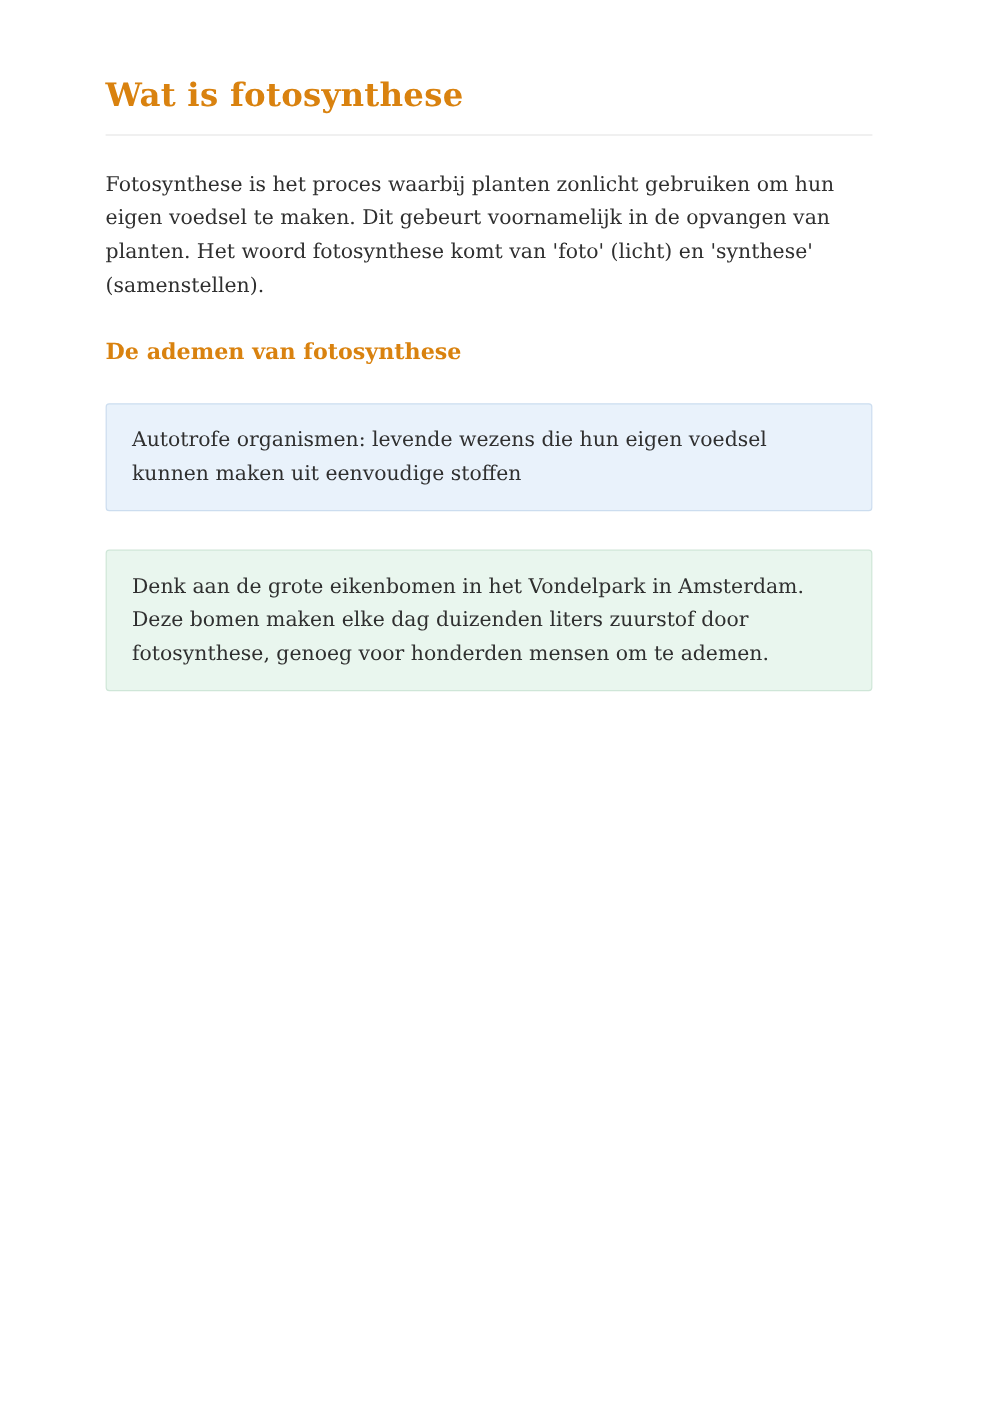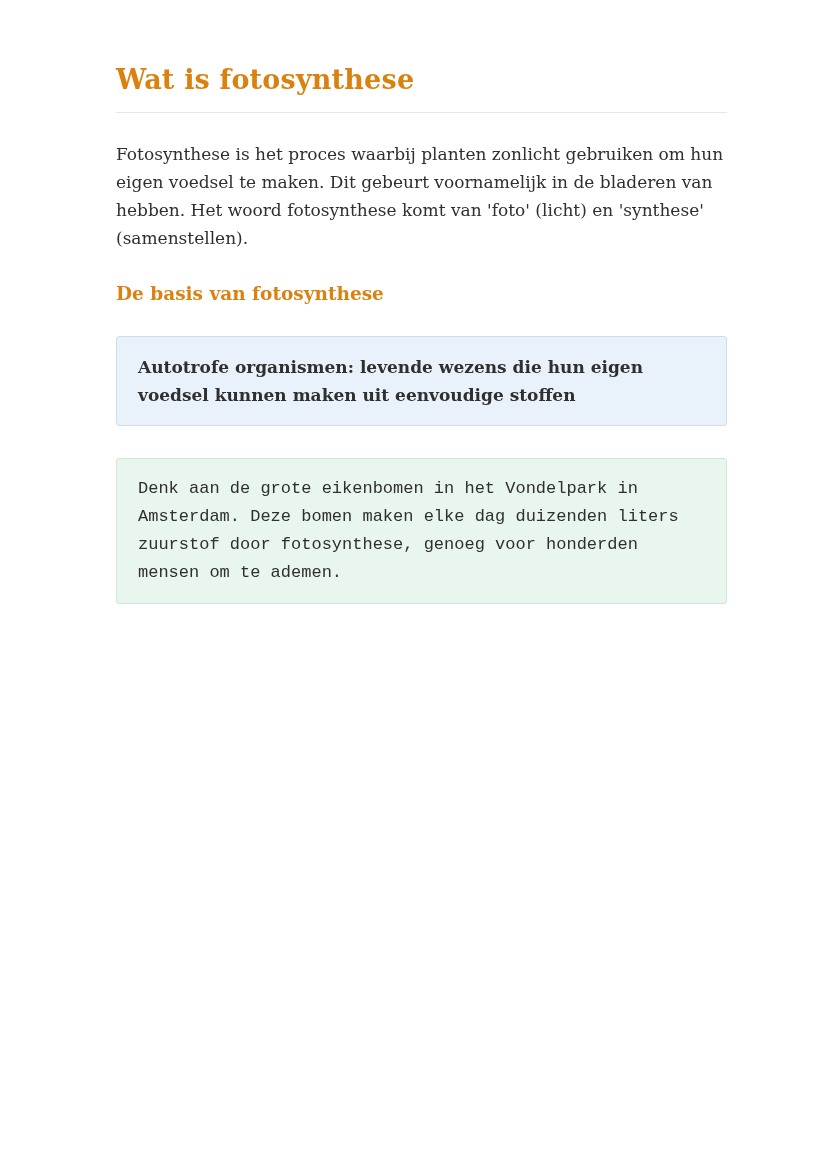--- a/index.html
+++ b/index.html
@@ -19,21 +19,21 @@
   }
   body {
     width: 828px;
     height: 1171px;
     font-family: "DejaVu Serif", "Liberation Serif", serif;
     color: var(--body-text);
     overflow: hidden;
   }
   .page {
     width: 828px;
-    padding: 64px 101px 40px 116px;
+    padding: 64px 101px 40px 88px;
   }
   h1.page-title {
     margin: 0 0 16px 0;
     font-size: 27px;
     line-height: 1.2;
     font-weight: 700;
     color: var(--heading);
     letter-spacing: 0.2px;
   }
   hr.title-divider {
@@ -59,40 +59,38 @@
     margin: 30px 0 32px 0;
   }
   .callout p {
     margin: 0;
     font-size: 17px;
     line-height: 28px;
   }
   .callout.info {
     background: var(--info-box-bg);
     border: 1px solid var(--info-box-border);
-    font-weight: bold;
   }
   .callout.example {
     background: var(--example-box-bg);
     border: 1px solid var(--example-box-border);
-    font-family: Liberation Mono, monospace;
   }
 </style>
 </head>
 <body>
 
 <div class="page">
 
   <h1 class="page-title">Wat is fotosynthese</h1>
 
   <hr class="title-divider">
 
-  <p class="body-paragraph">Fotosynthese is het proces waarbij planten zonlicht gebruiken om hun eigen voedsel te maken. Dit gebeurt voornamelijk in de bladeren van hebben. Het woord fotosynthese komt van 'foto' (licht) en 'synthese' (samenstellen).</p>
+  <p class="body-paragraph">Fotosynthese is het proces waarbij planten zonlicht gebruiken om hun eigen voedsel te maken. Dit gebeurt voornamelijk in de opvangen van planten. Het woord fotosynthese komt van 'foto' (licht) en 'synthese' (samenstellen).</p>
 
-  <h3 class="section-heading">De basis van fotosynthese</h3>
+  <h3 class="section-heading">De ademen van fotosynthese</h3>
 
 
   <div class="callout info">
     <p>Autotrofe organismen: levende wezens die hun eigen voedsel kunnen maken uit eenvoudige stoffen</p>
   </div>
 
 
   <div class="callout example">
     <p>Denk aan de grote eikenbomen in het Vondelpark in Amsterdam. Deze bomen maken elke dag duizenden liters zuurstof door fotosynthese, genoeg voor honderden mensen om te ademen.</p>
   </div>

